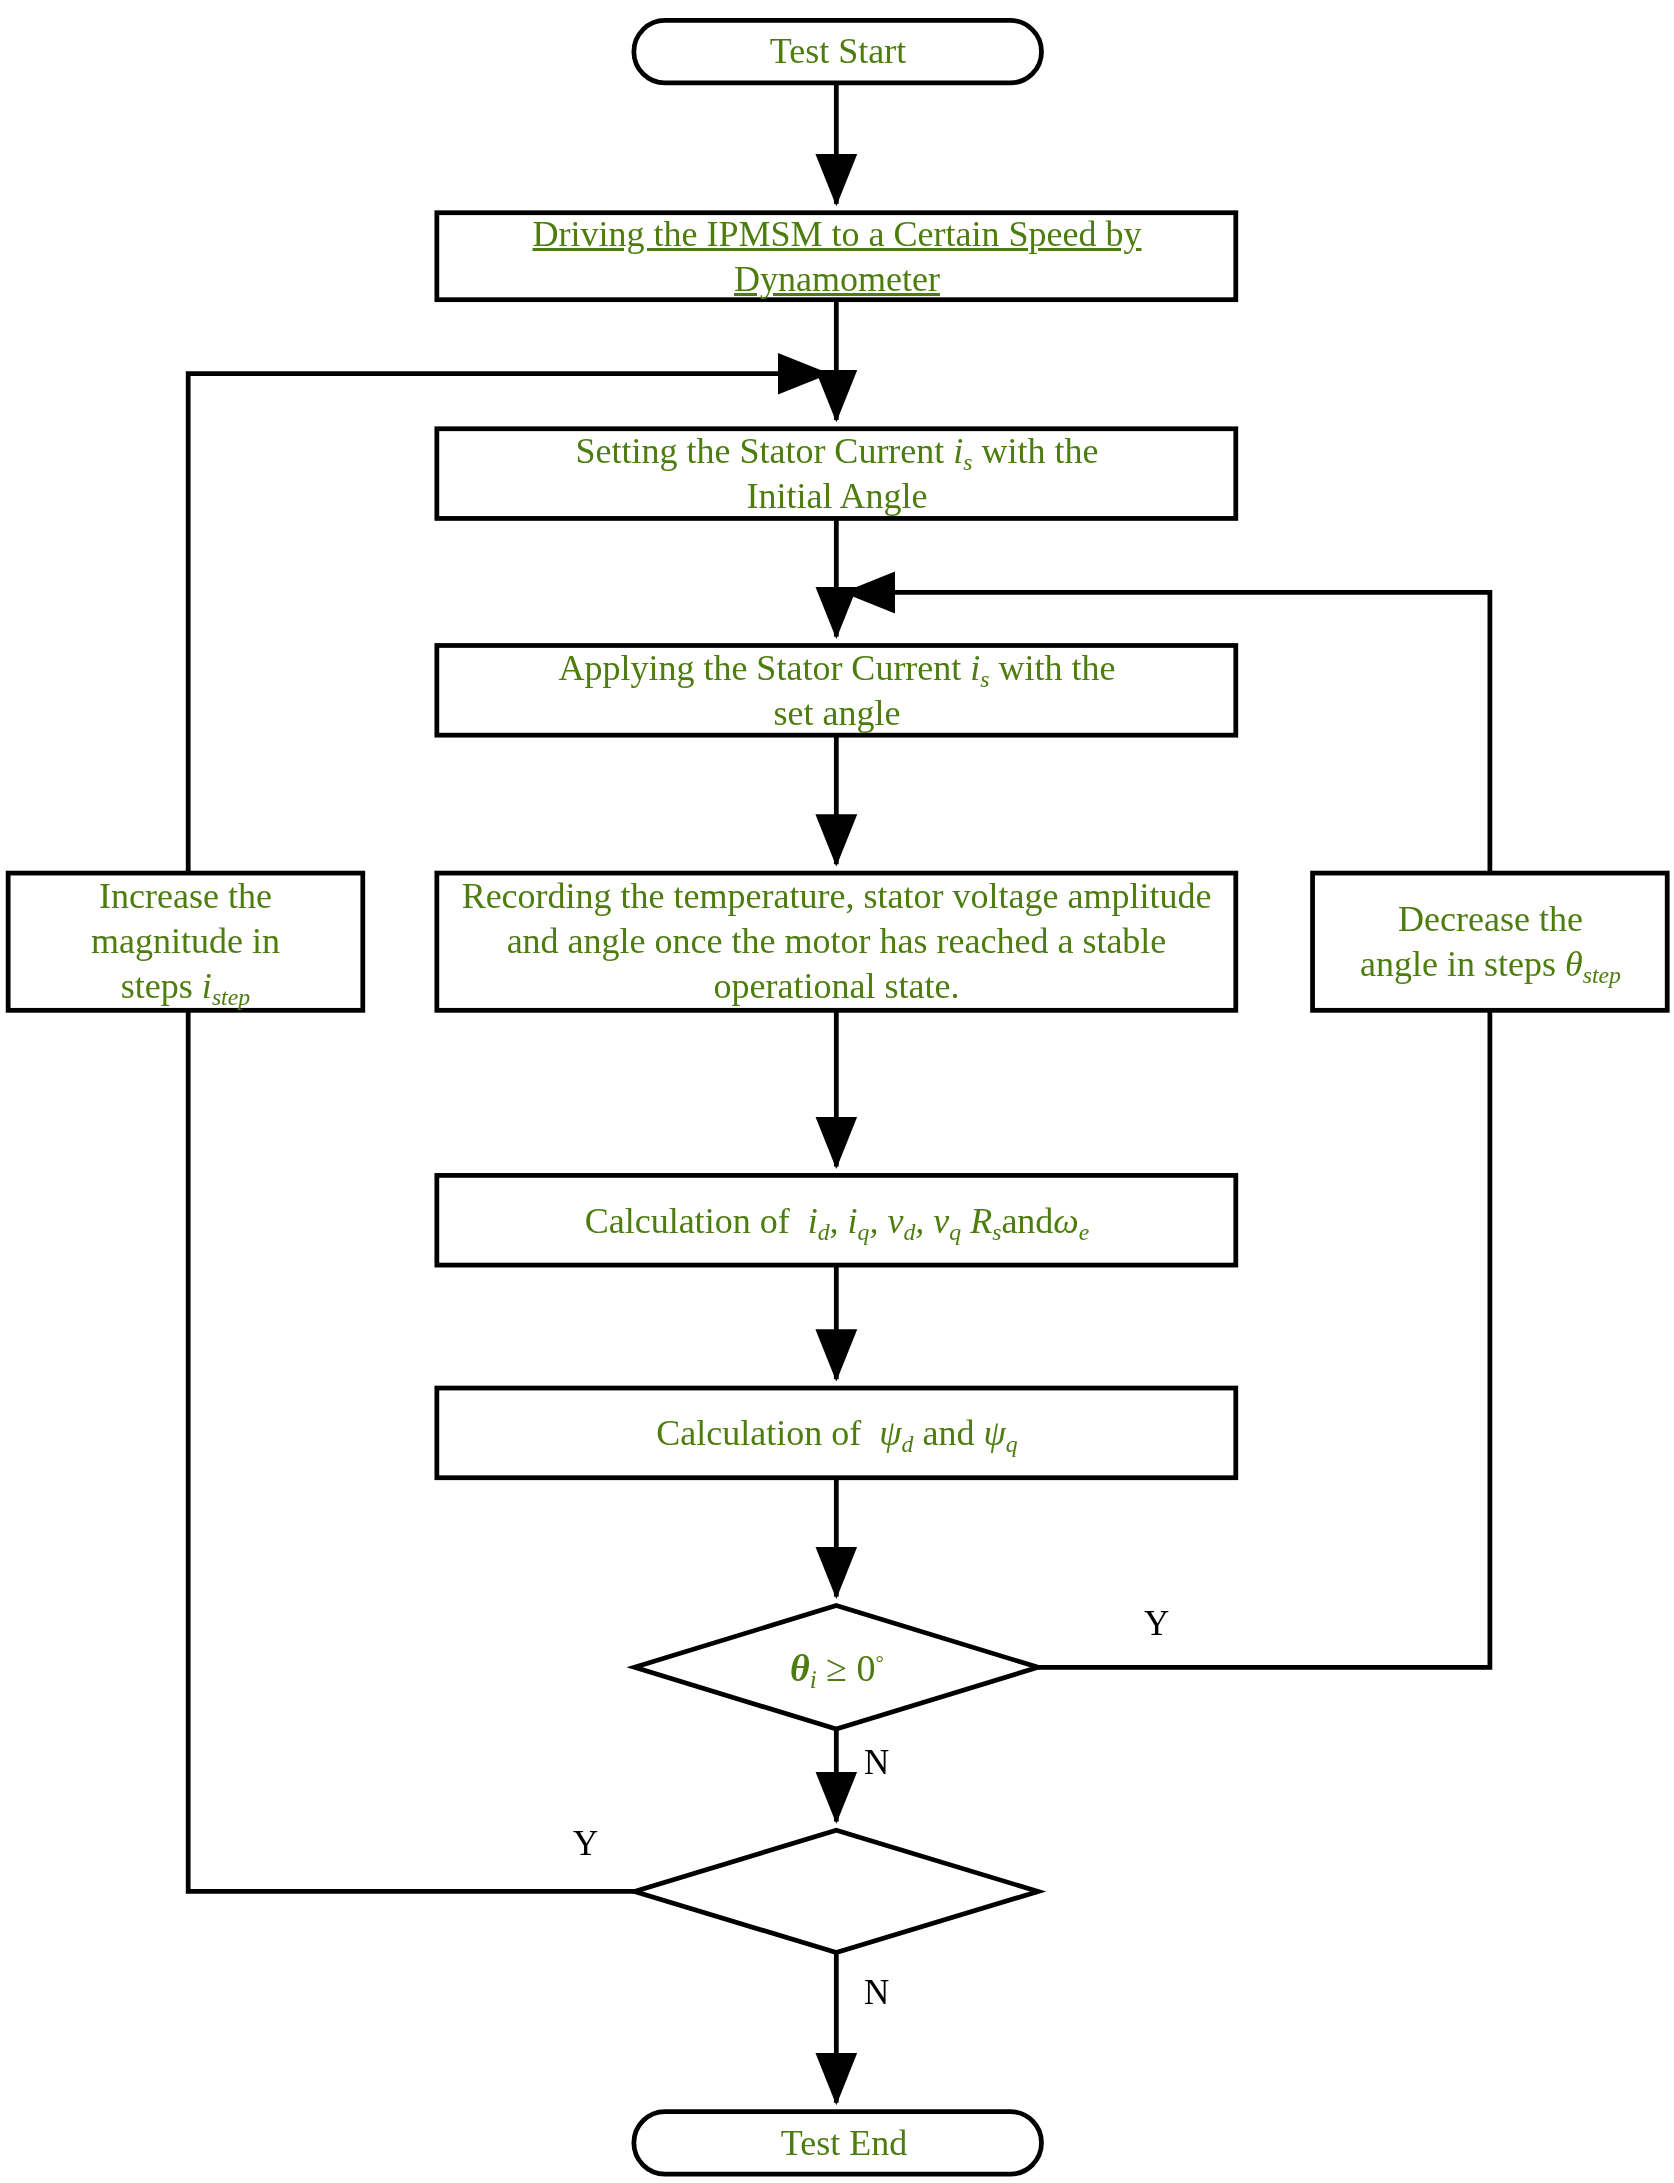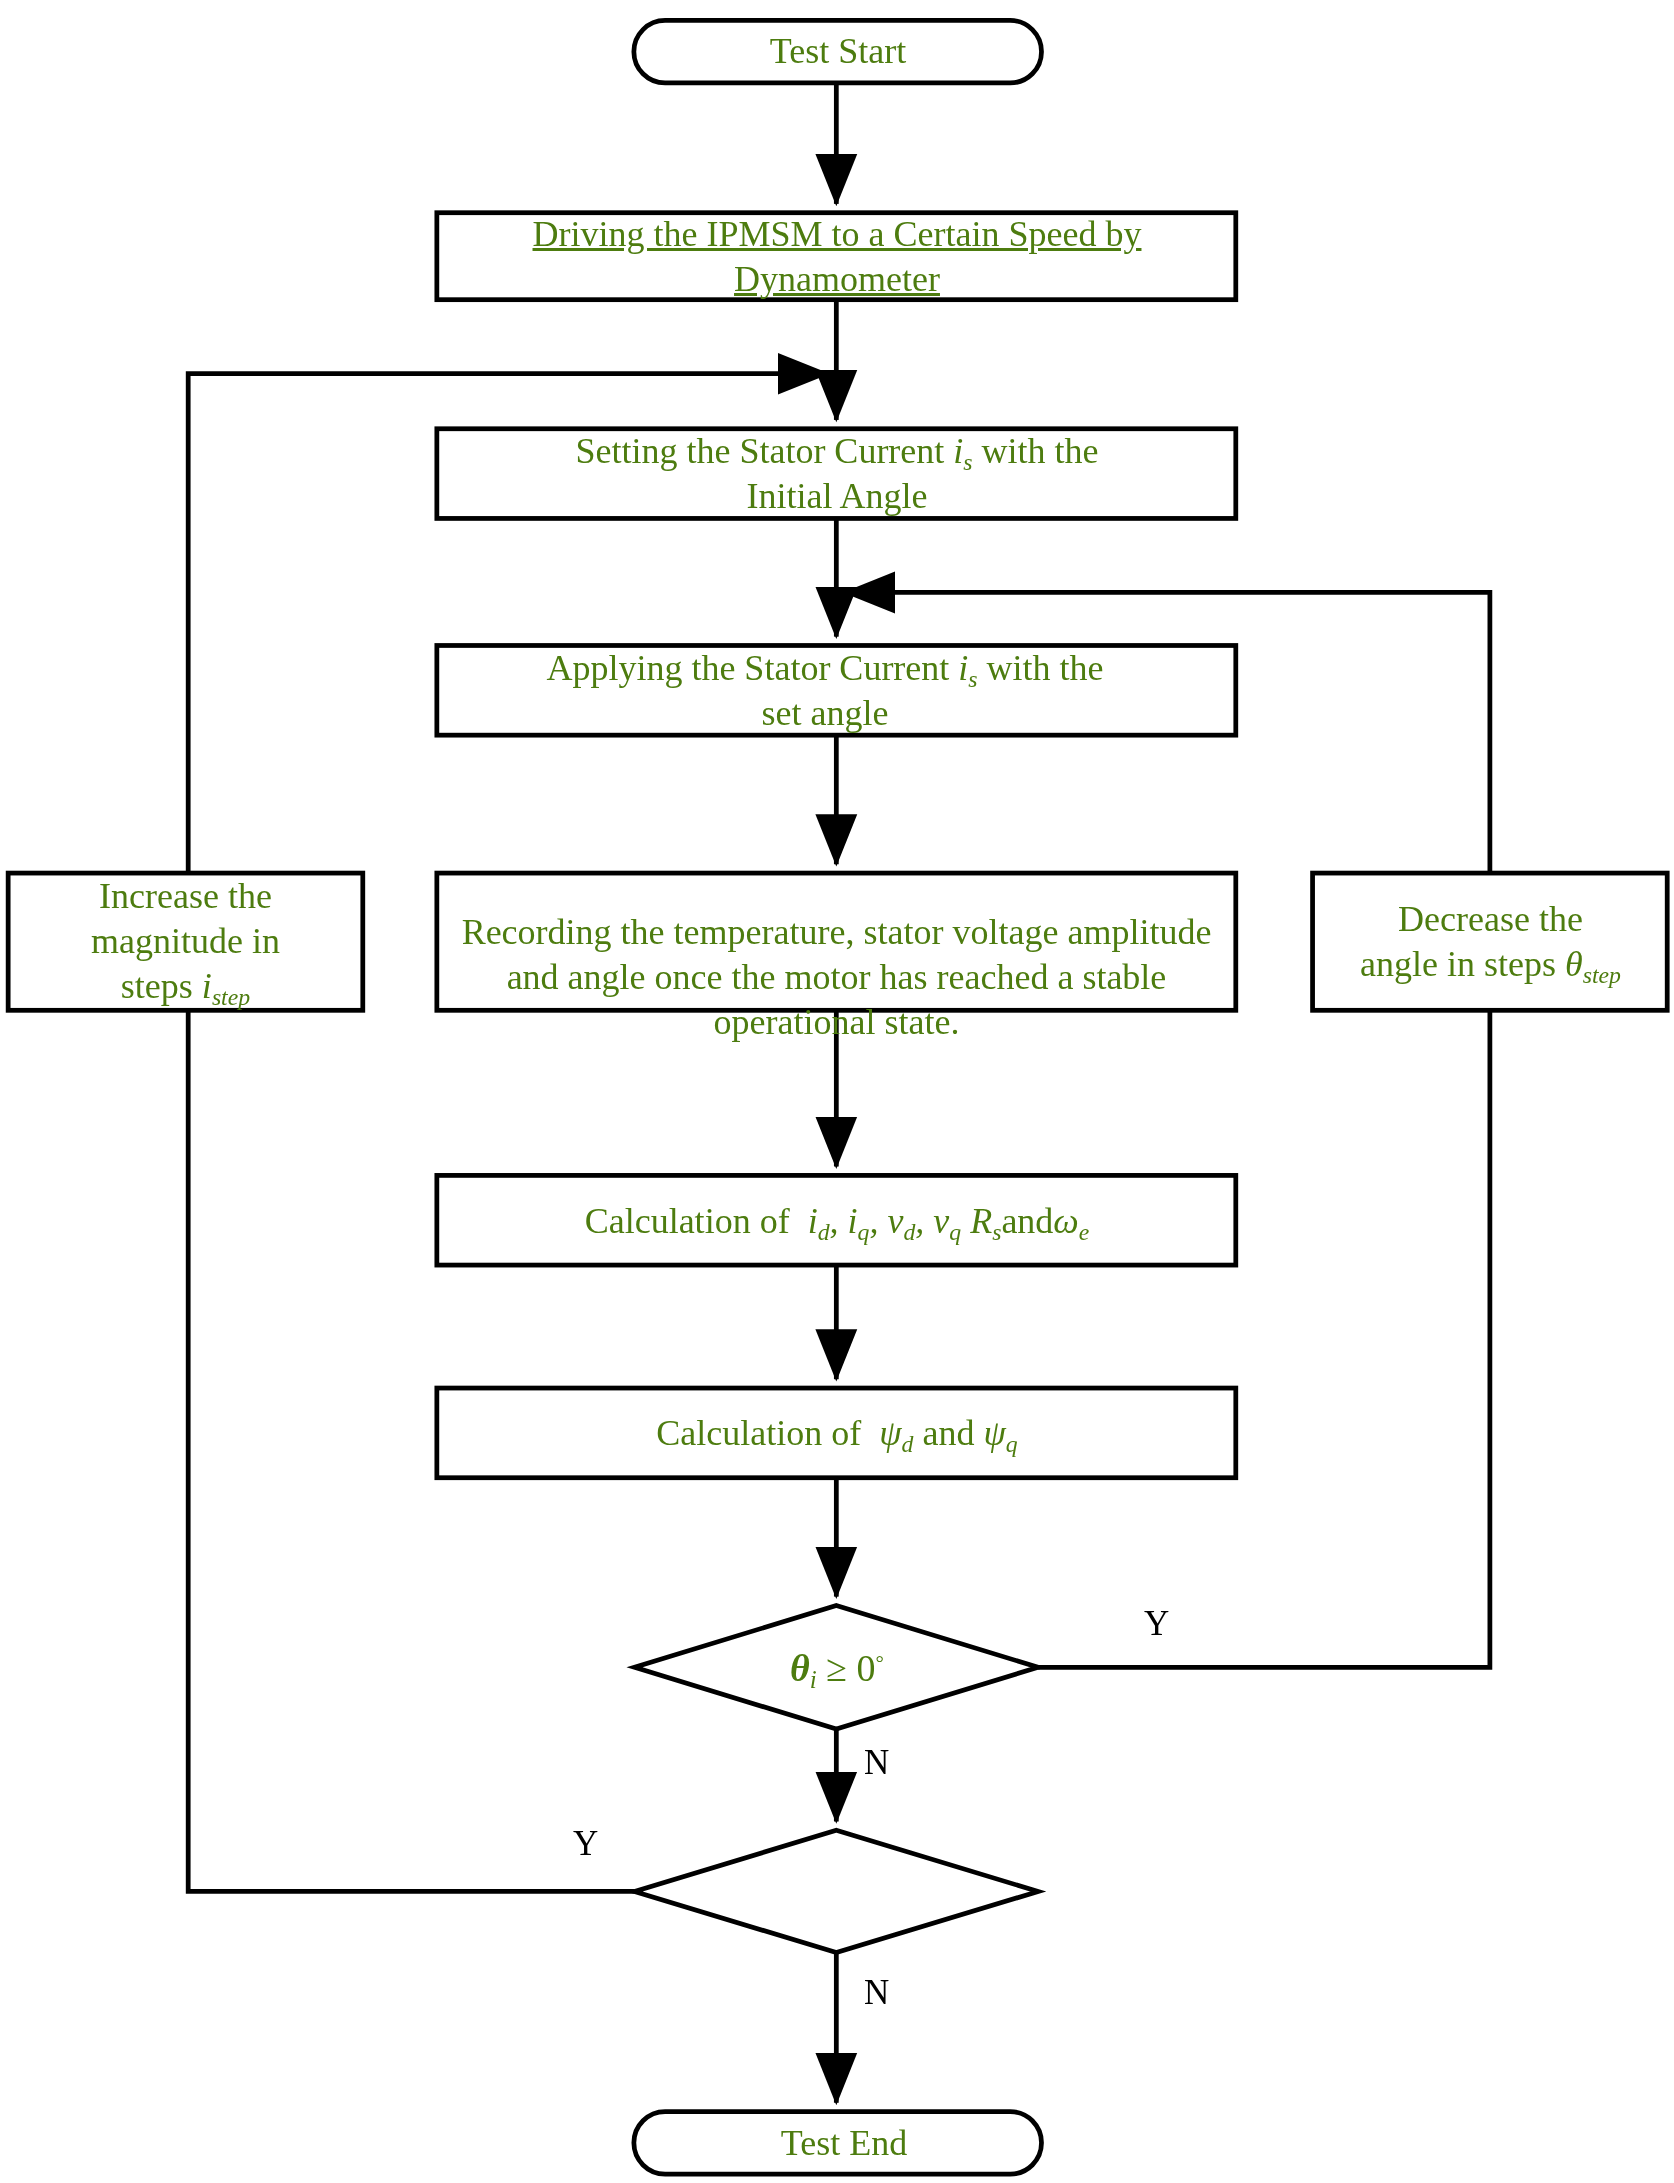--- a/index.html
+++ b/index.html
@@ -152,28 +152,28 @@
     <span>Driving the IPMSM to a Certain Speed by Dynamometer</span>
   </div>
 
   <div class="node-text t-process" style="left:444px; top:429px; width:786px; height:90px;">
     <span>
       <span>Setting the Stator Current </span><i>i</i><sub>s</sub><span> with the</span><br>
       <span>Initial Angle</span>
     </span>
   </div>
 
-  <div class="node-text t-process" style="left:432px; top:646px; width:786px; height:90px;text-align:center;">
+  <div class="node-text t-process" style="left:444px; top:646px; width:786px; height:90px;text-align:center;">
     <span>
       <span>Applying the Stator Current </span><i>i</i><sub>s</sub><span> with the</span><br>
       <span>set angle</span>
     </span>
   </div>
 
-  <div class="node-text t-process" style="left:447px; top:873px; width:779px; height:137px;margin-top:36px;">
+  <div class="node-text t-process" style="left:447px; top:873px; width:779px; height:137px;">
     <span>Recording the temperature, stator voltage amplitude and angle once the motor has reached a stable operational state.</span>
   </div>
 
   <div class="node-text t-side" style="left:15px; top:873px; width:341px; height:137px;">
     <span>
       <span>Increase the</span><br>
       <span>magnitude in</span><br>
       <span>steps </span><i>i</i><sub>step</sub>
     </span>
   </div>

